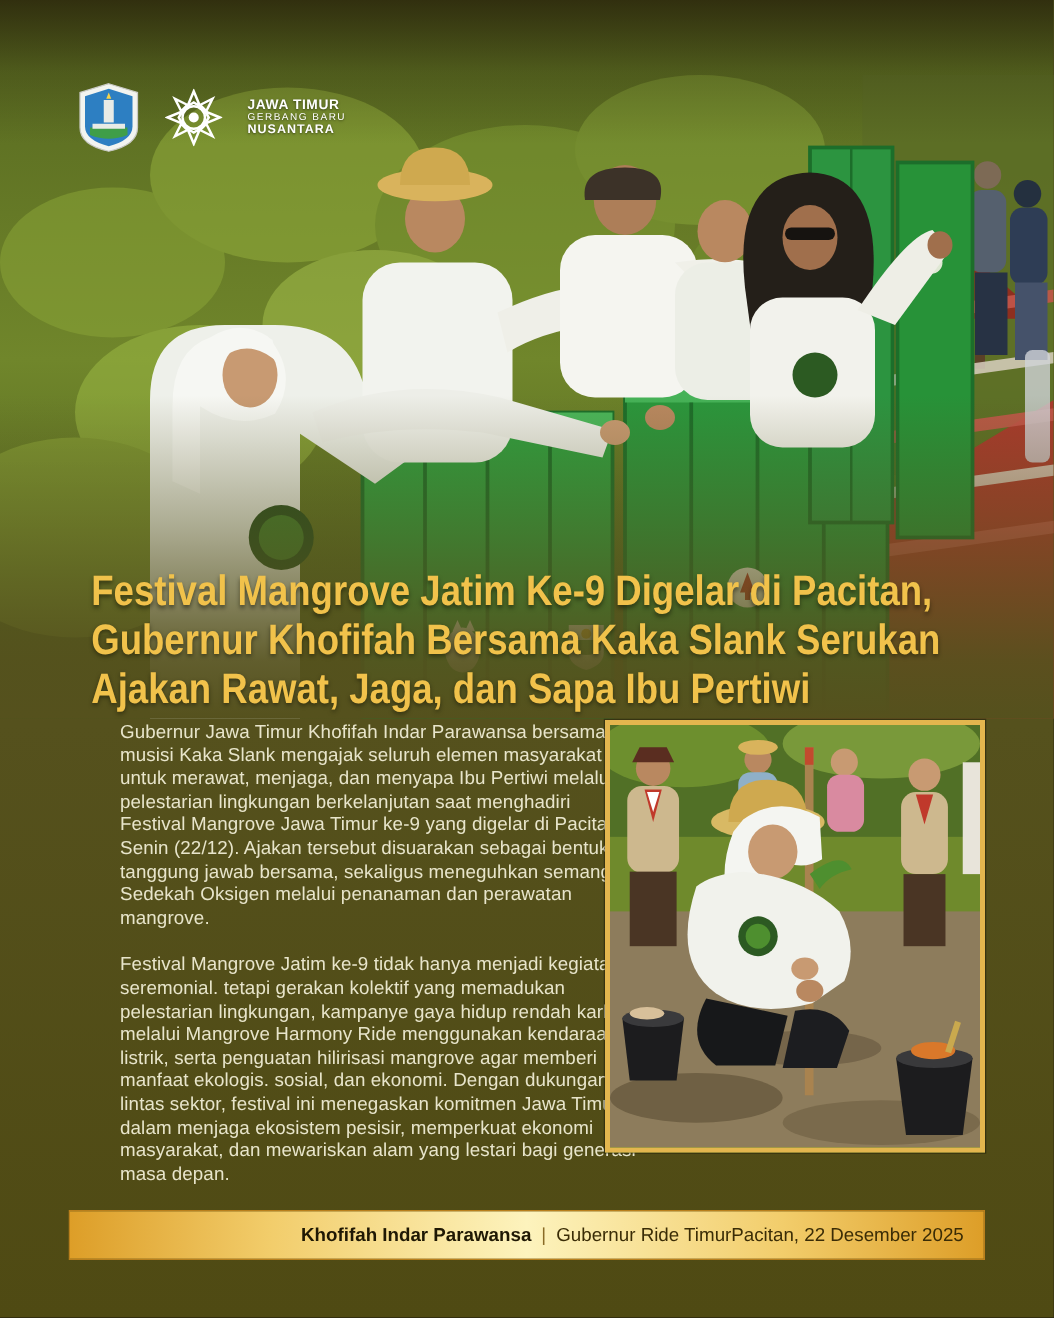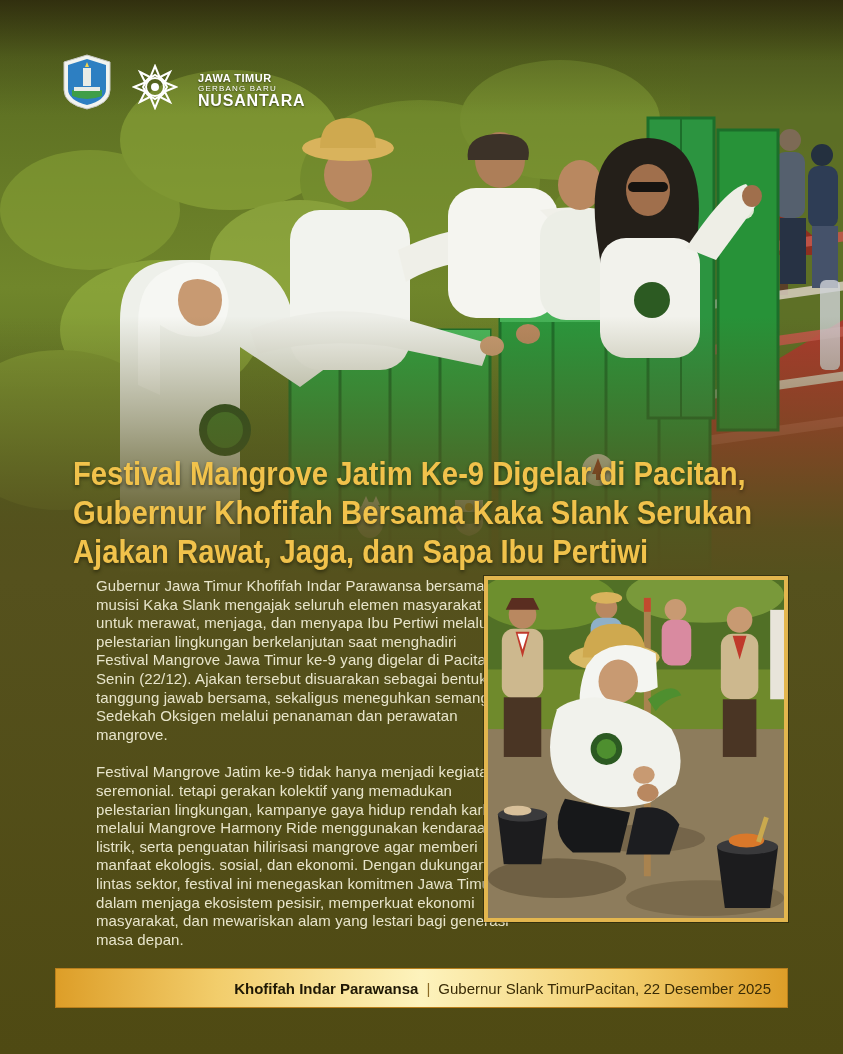--- a/index.html
+++ b/index.html
@@ -11,27 +11,27 @@
   
   .hero{position:absolute;left:0;top:0;width:843px;height:575px;}
   .hero svg{display:block;width:100%;height:100%;}
   .hero-fade{
     position:absolute;left:0;top:0;width:100%;height:100%;pointer-events:none;
     background:
       linear-gradient(180deg,rgba(43,38,12,.85) 0%,rgba(43,38,12,.25) 10%,rgba(43,38,12,0) 20%),
       linear-gradient(180deg,rgba(85,81,29,0) 55%,rgba(85,81,29,.45) 74%,rgba(85,81,29,.92) 92%,#55511d 100%);
   }
   
-  .brand{position:absolute;left:62px;top:54px;display:flex;align-items:flex-end;gap:20px;}
+  .brand{position:absolute;left:62px;top:66px;display:flex;align-items:center;gap:20px;}
   .brand .seal{width:50px;height:56px;}
   .brand .batik{width:46px;height:46px;}
   .brand .tagline{color:#ffffff;line-height:1.05;text-shadow:0 1px 2px rgba(0,0,0,.5);}
   .brand .tagline .t1{font-size:11px;font-weight:bold;letter-spacing:.5px;}
   .brand .tagline .t2{font-size:8px;letter-spacing:1.2px;}
-  .brand .tagline .t3{font-size:16px;font-weight:bold;letter-spacing:.8px;}
+  .brand .tagline .t3{font-size:10px;font-weight:bold;letter-spacing:.8px;}
   
   .headline{
     position:absolute;left:57px;top:438px;width:760px;
     color:#f1c24b;font-weight:800;font-size:34px;line-height:39px;
     text-shadow:0 2px 4px rgba(20,20,5,.55);
   }
   .headline .hl{display:inline-block;white-space:nowrap;transform:scaleX(.86);transform-origin:left center;}
   
   .body-col{
     position:absolute;left:60px;top:577px;width:414px;
@@ -295,18 +295,18 @@
         <ellipse cx="262" cy="262" rx="18" ry="7" fill="#d9782a"></ellipse>
         <rect x="276" y="238" width="5" height="26" fill="#c9a94e" transform="rotate(18 278 250)"></rect>
       </g>
     </svg>
   </div>
 
   <div class="footer-bar">
     <div class="footer-left">
       <span class="footer-name">Khofifah Indar Parawansa</span>
       <span class="footer-sep">|</span>
-      <span class="footer-title">Gubernur Slank Timur</span>
+      <span class="footer-title">Gubernur Ride Timur</span>
     </div>
     <div class="footer-date">Pacitan, 22 Desember 2025</div>
   </div>
 
 </div>
 
 </body></html>

